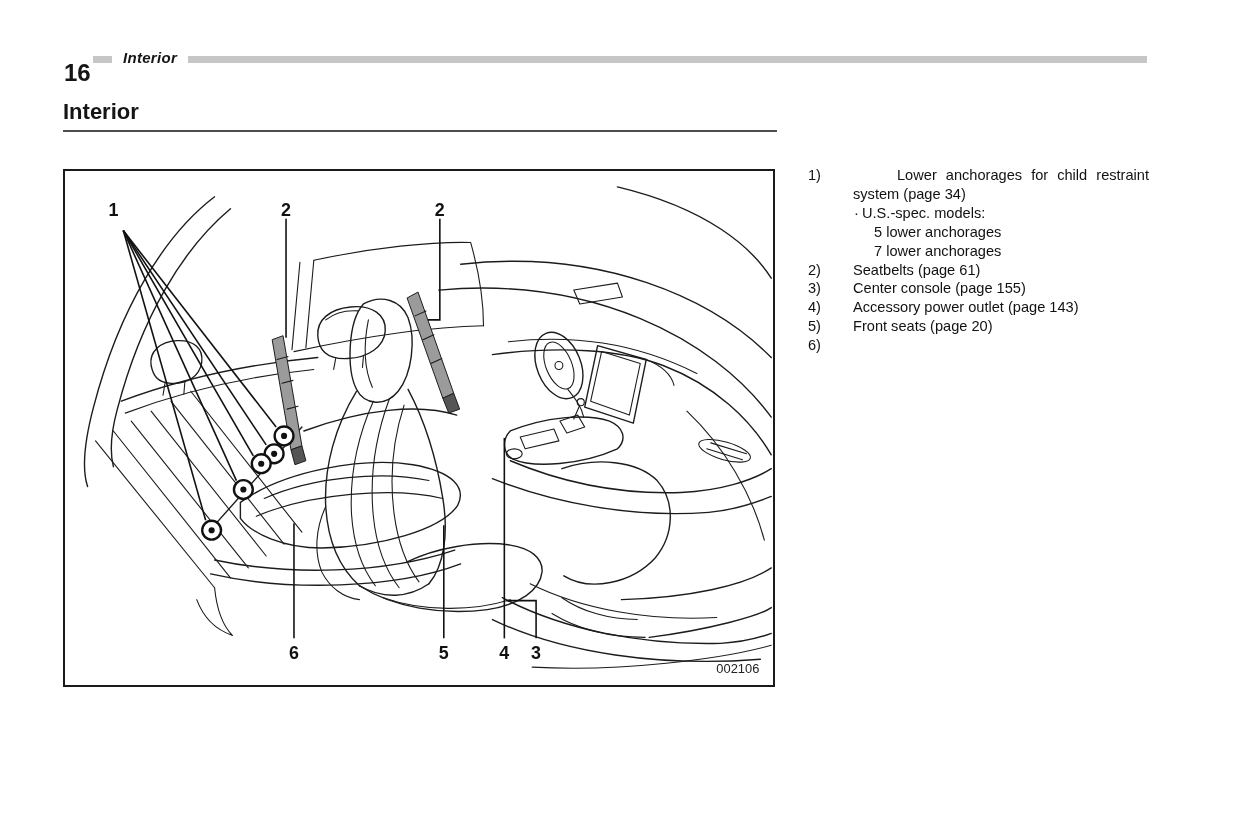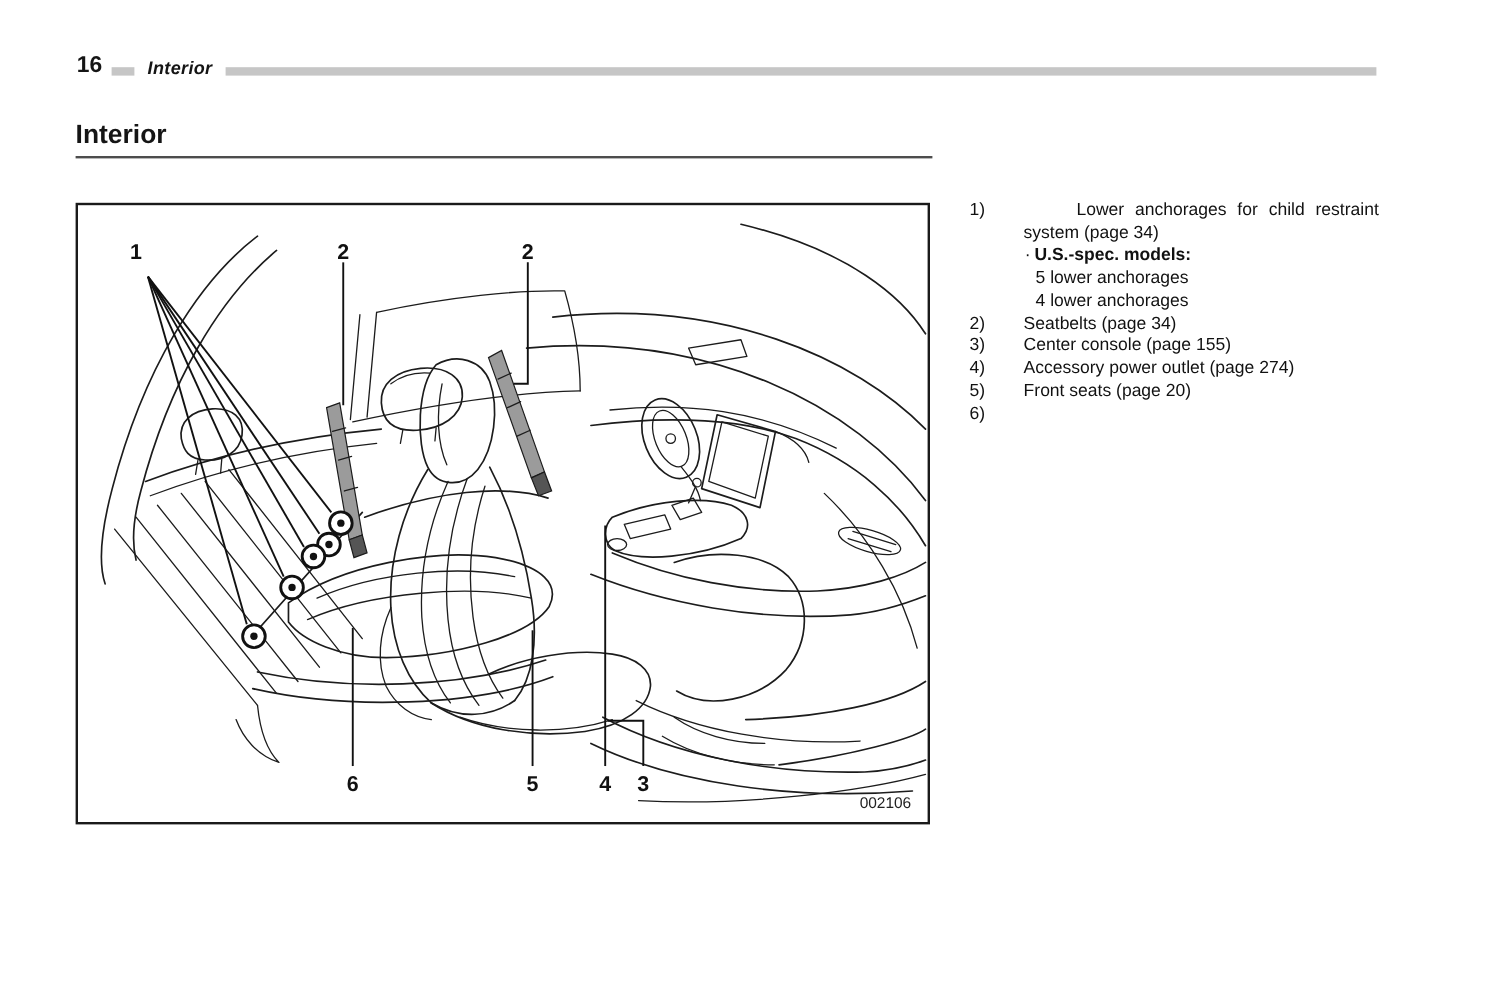--- a/index.html
+++ b/index.html
@@ -2,21 +2,21 @@
 <html><head>
 <meta charset="utf-8">
 <style>
   html,body{margin:0;padding:0;}
   body{
     width:1241px;height:827px;position:relative;background:#ffffff;
     font-family:"Liberation Sans", sans-serif;color:#151515;overflow:hidden;
   }
   
   .runhead{position:absolute;left:0;top:0;width:1241px;height:80px;}
-  .pagenum{position:absolute;left:64px;top:44px;font-size:19px;font-weight:700;letter-spacing:0px;}
+  .pagenum{position:absolute;left:64px;top:59px;font-size:24px;font-weight:700;letter-spacing:0px;}
   .headband{position:absolute;left:93px;top:56px;width:1054px;height:7px;background:#c6c6c6;}
   .headsection{
     position:absolute;left:112px;top:49px;background:#ffffff;padding:0 11px;
     font-size:15px;font-weight:700;font-style:italic;letter-spacing:.3px;
   }
   
   .title{position:absolute;left:63px;top:99px;font-size:22px;font-weight:700;}
   .titlerule{position:absolute;left:63px;top:130px;width:714px;height:2px;background:#4d4d4d;}
   
   .figure{
@@ -35,23 +35,23 @@
   
   .legend{
     position:absolute;left:808px;top:166px;width:341px;
     font-size:14.6px;line-height:18.9px;color:#111;
   }
   .li{display:flex;}
   .li .num{width:45px;flex:0 0 45px;}
   .li .txt{flex:1;}
   .jline{text-align:justify;text-align-last:justify;margin-left:44px;}
   .bullet{margin-left:1px;}
-  .bullet b{font-weight:700;}
+  .bullet b{font-weight:400;}
   .bdot{display:inline-block;width:8px;}
-  .sub{margin-left:10px;}
+  .sub{margin-left:21px;}
 </style>
 </head>
 <body>
 
 <div class="runhead">
   <div class="pagenum">16</div>
   <div class="headband"></div>
   <div class="headsection">Interior</div>
 </div>
 
@@ -199,35 +199,35 @@
 
 <div class="legend">
 
   <div class="li">
     <span class="num">1)</span>
     <div class="txt">
       <div class="jline">Lower anchorages for child restraint</div>
       <div>system (page 34)</div>
       <div class="bullet"><span class="bdot">·</span><b>U.S.-spec. models:</b></div>
       <div class="sub">5 lower anchorages</div>
-      <div class="sub">4 lower anchorages</div>
+      <div class="sub">7 lower anchorages</div>
     </div>
   </div>
 
   <div class="li">
     <span class="num">2)</span>
-    <div class="txt">Seatbelts (page 34)</div>
+    <div class="txt">Seatbelts (page 61)</div>
   </div>
   <div class="li">
     <span class="num">3)</span>
     <div class="txt">Center console (page 155)</div>
   </div>
   <div class="li">
     <span class="num">4)</span>
-    <div class="txt">Accessory power outlet (page 274)</div>
+    <div class="txt">Accessory power outlet (page 143)</div>
   </div>
   <div class="li">
     <span class="num">5)</span>
     <div class="txt">Front seats (page 20)</div>
   </div>
   <div class="li">
     <span class="num">6)</span>
   </div>
 </div>
 

